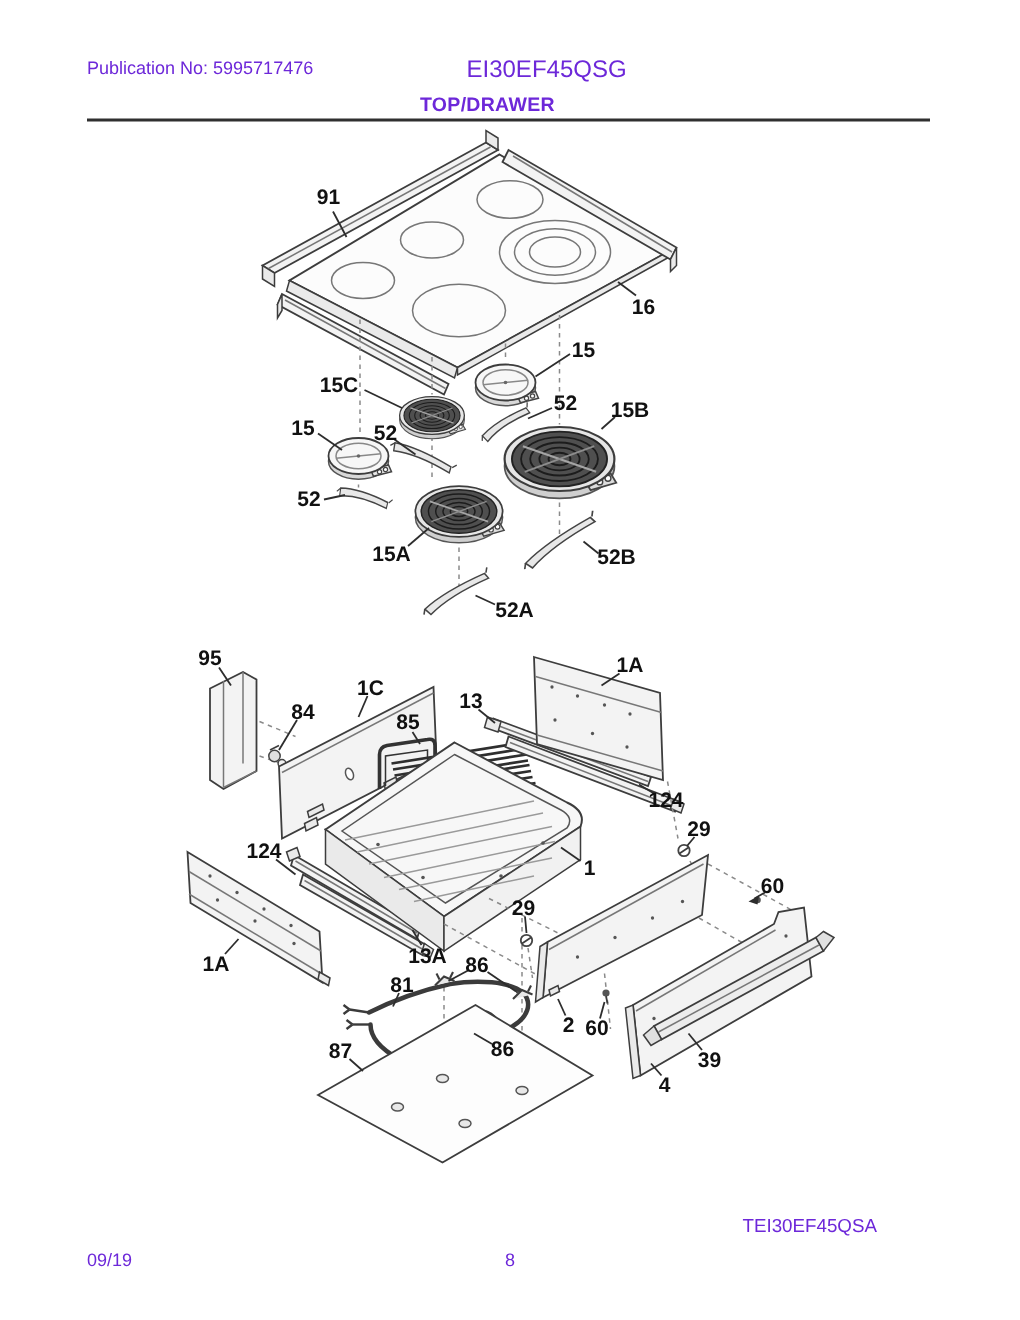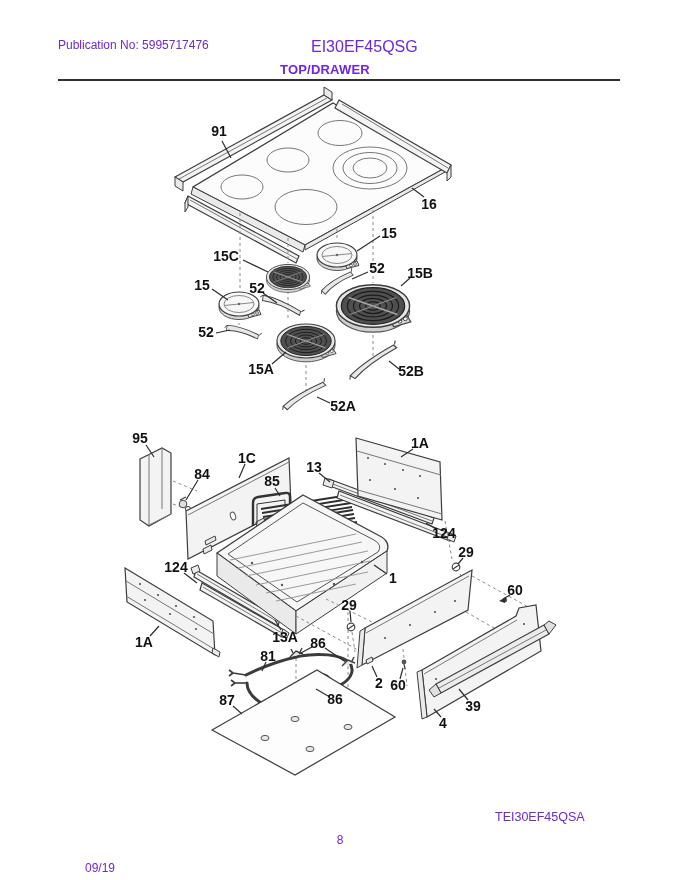--- a/index.html
+++ b/index.html
@@ -5,21 +5,21 @@
   html,body{margin:0;padding:0;background:#fff;}
   .page{position:relative;width:680px;height:880px;background:#ffffff;overflow:hidden;
         font-family:"Liberation Sans",sans-serif;color:#6d28d9;}
   .hdr-pub{position:absolute;left:58px;top:38px;font-size:12px;}
   .hdr-model{position:absolute;left:311px;top:38px;font-size:16px;}
   .title{position:absolute;left:280px;top:62px;width:140px;
          font-size:13px;font-weight:bold;letter-spacing:.2px;}
   .rule{position:absolute;left:58px;top:79px;width:562px;height:2px;background:#2f2f2f;}
   .diagram-code{position:absolute;left:495px;top:762px;width:120px;text-align:left;
                 font-size:12.5px;font-weight:normal;margin-top:48px;}
-  .ftr-date{position:absolute;left:58px;top:861px;font-size:12px;margin-left:27px;}
+  .ftr-date{position:absolute;left:58px;top:833px;font-size:12px;}
   .ftr-page{position:absolute;left:332px;top:833px;width:16px;text-align:center;font-size:12px;}
   svg{position:absolute;left:0;top:0;}
   svg text{font-family:"Liberation Sans",sans-serif;font-size:14px;font-weight:bold;fill:#111;}
   .ln{stroke:#3d3d3d;stroke-width:1.2;fill:none;}
   .leader{stroke:#2d2d2d;stroke-width:1.2;fill:none;}
   .dash{stroke:#8a8a8a;stroke-width:1;fill:none;stroke-dasharray:3,3;}
   .panel{fill:#f3f3f3;stroke:#3d3d3d;stroke-width:1.2;}
   .panel2{fill:#eaeaea;stroke:#3d3d3d;stroke-width:1;}
   .thin{stroke:#777;stroke-width:1;fill:none;}
   .rivet{fill:#555;}

